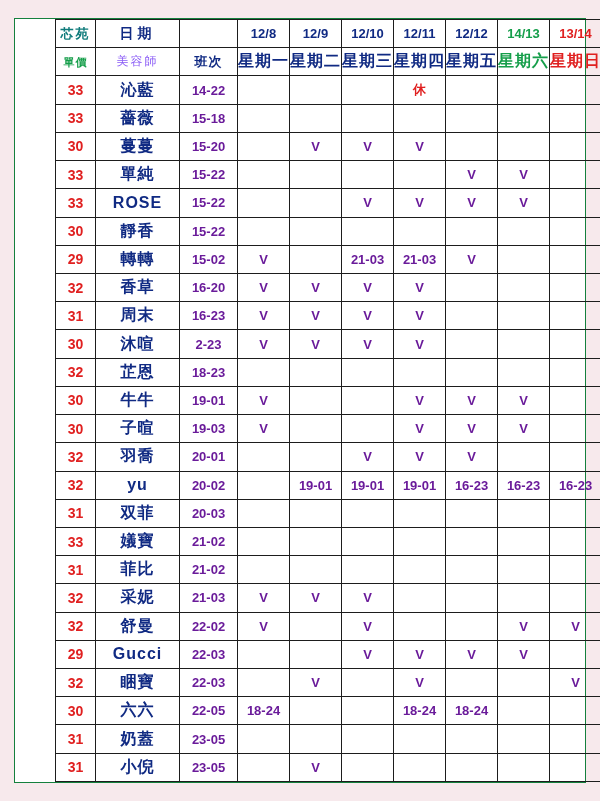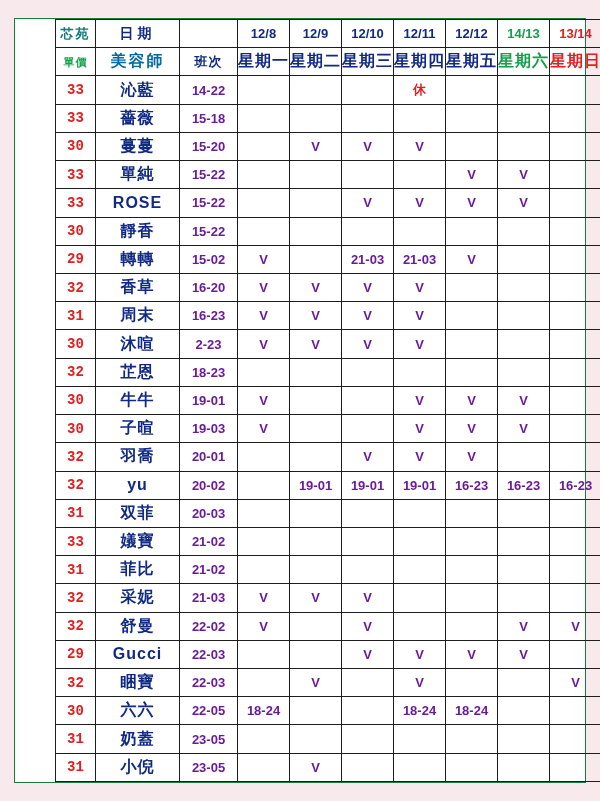--- a/index.html
+++ b/index.html
@@ -47,39 +47,39 @@
   }
   
   col.c-price { width: 40px; }
   col.c-name  { width: 84px; }
   col.c-shift { width: 58px; }
   col.c-day   { width: 52px; }
   col.c-info  { width: 62px; }
 
   .row-head td { font-weight: bold; }
 
-  .price { font-weight: bold; font-size: 14px; color: #e02020; font-family: Liberation Mono, monospace; }
+  .price { font-weight: bold; font-size: 14px; color: #e02020; }
   .stylist { font-weight: bold; font-size: 16px; color: #102a83; letter-spacing: 1px; }
   .shift { font-weight: bold; font-size: 13px; color: #6a1b9a; text-align: center; }
   .mark { font-weight: bold; font-size: 13px; color: #6a1b9a; }
   .mark.off { color: #e02020; }
   .info { font-weight: bold; font-size: 13px; color: #111111; }
 
   .date-hd { font-weight: bold; font-size: 13px; color: #102a83; }
   .date-hd.sat { color: #159e4a; }
   .date-hd.sun { color: #e02020; }
   .wd-hd { font-weight: bold; font-size: 16px; color: #102a83; letter-spacing: 1px; }
   .wd-hd.sat { color: #159e4a; }
   .wd-hd.sun { color: #e02020; }
   .corner-l { font-weight: bold; font-size: 13px; color: #0f7b7b; letter-spacing: 2px;}
   .corner-l2 { font-weight: bold; font-size: 11px; color: #159e4a; letter-spacing: 1px;}
   .corner-r { font-weight: bold; font-size: 13px; color: #0f7b7b; letter-spacing: 1px;}
   .corner-r2 { font-weight: bold; font-size: 12px; color: #102a83; letter-spacing: 0px;}
   .hd-date { font-weight: bold; font-size: 14px; color: #102a83; letter-spacing: 4px; }
-  .hd-name { font-weight: bold; font-size: 16px; color: #0369a1; letter-spacing: 2px; }
+  .hd-name { font-weight: normal; font-size: 12px; color: #8b5cf6; letter-spacing: 2px; }
   .hd-shift { font-weight: bold; font-size: 13px; color: #102a83; letter-spacing: 1px; text-align: right; }
 </style>
 </head>
 <body>
 
 <div class="page">
   <div class="sheet">
     <table class="grid">
       <colgroup>
         <col class="c-price">

